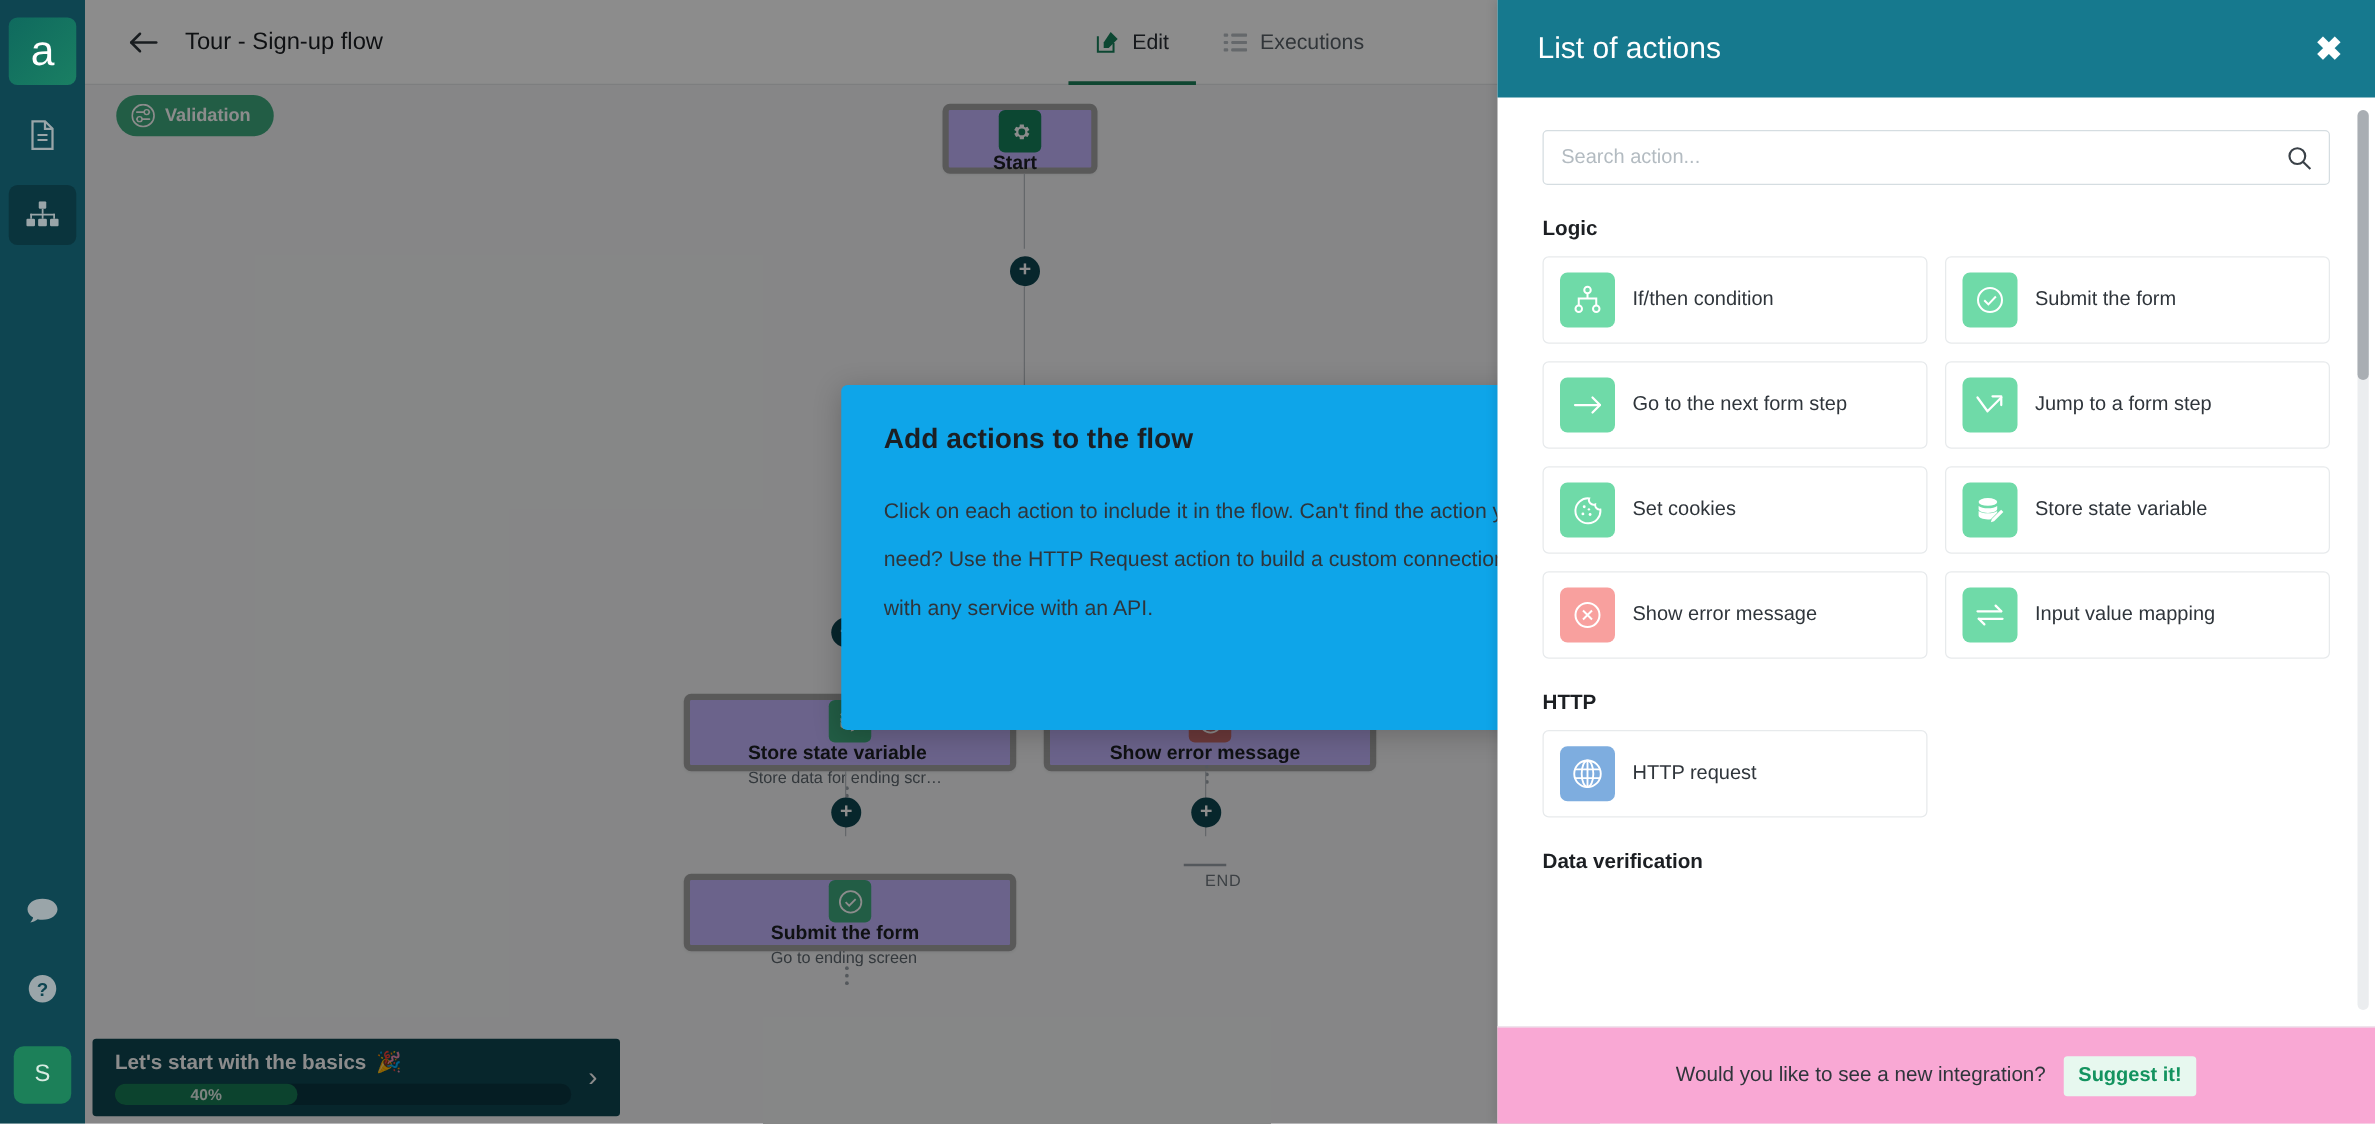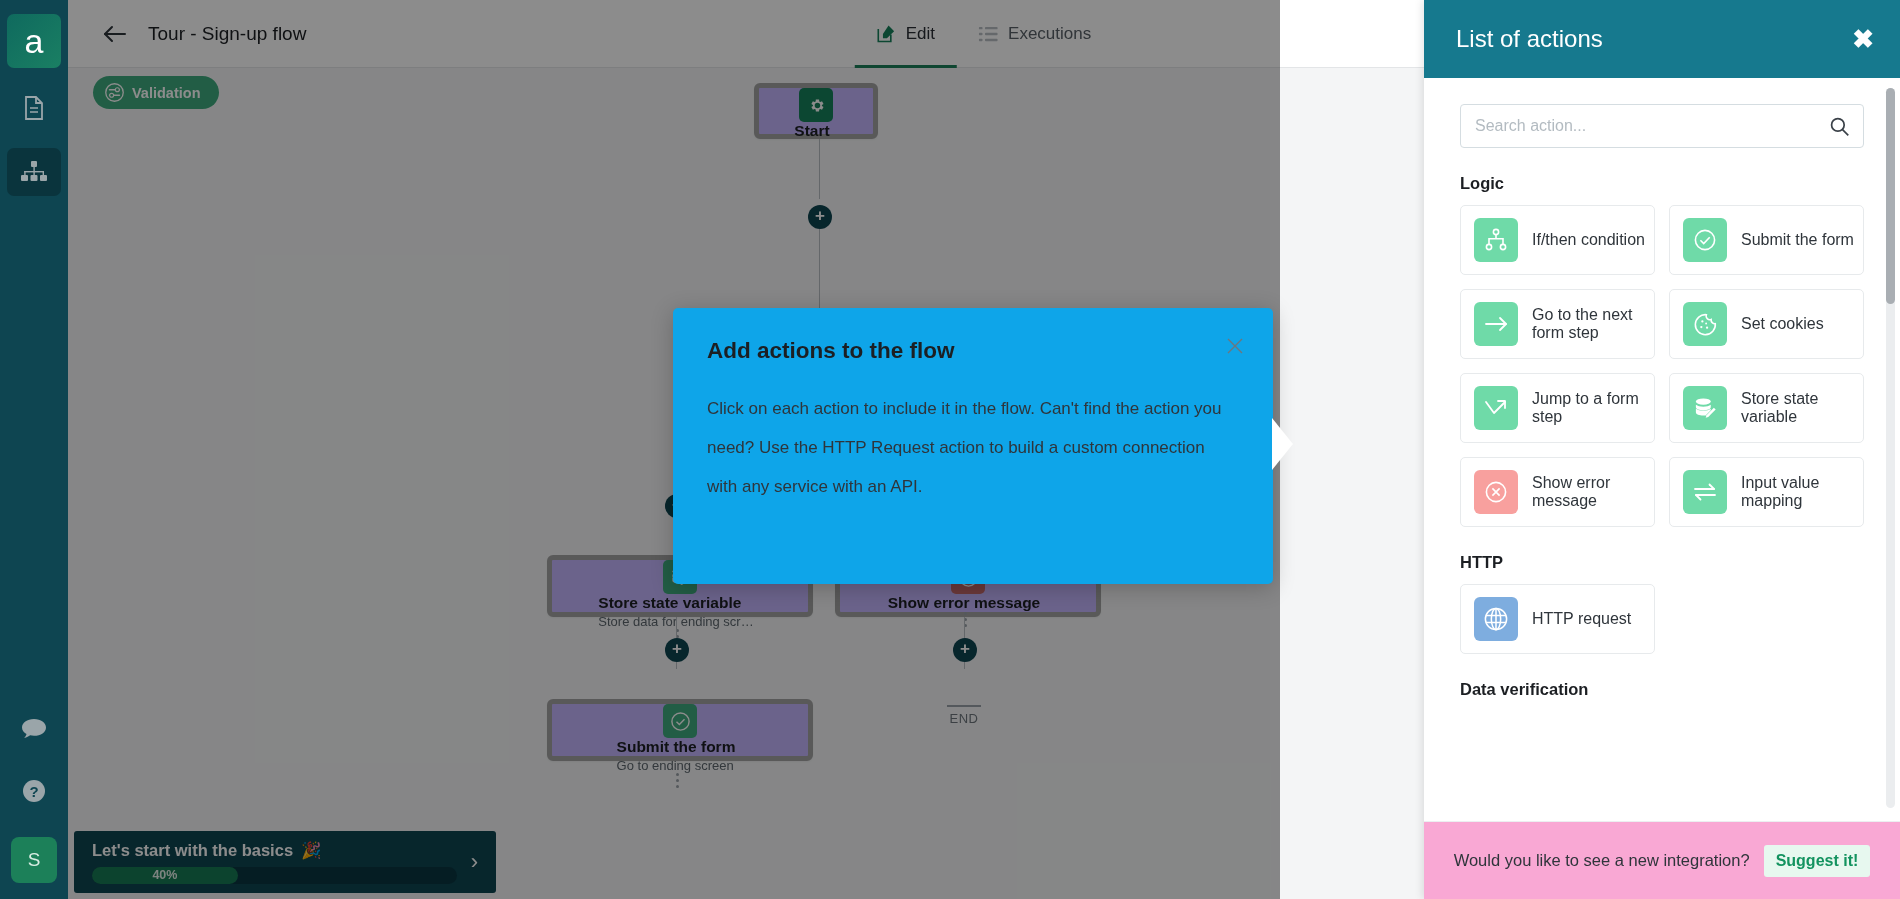--- a/index.html
+++ b/index.html
@@ -108,21 +108,21 @@
     position: absolute; width: 24px; height: 24px; border-radius: 50%;
     background: #0e4551; color: #fff; font-size: 17px; line-height: 22px;
     text-align: center; cursor: pointer; font-weight: bold;
   }
   .branch-lbl {
     position: absolute; color: #fff; font-size: 12.5px; font-weight: bold;
     border-radius: 3px; padding: 3px 7px;
   }
   .lbl-true { background: #3c8f6b; }
   .lbl-false { background: #b9676b; }
-  .end-cap { position: absolute; text-align: center; margin-top: 14px; }
+  .end-cap { position: absolute; text-align: right; }
   .end-cap .bar { width: 34px; height: 2px; background: #9aa1a8; margin: 0 auto 4px; }
   .end-cap .t { font-size: 13px; color: #6e767d; letter-spacing: .5px; }
 
   
   .progress-banner {
     position: absolute; left: 6px; bottom: 6px; width: 422px; height: 62px;
     background: #0e4551; border-radius: 3px;
     display: flex; align-items: center; padding: 0 18px; cursor: pointer;
     z-index: 20;
   }
@@ -167,21 +167,21 @@
   .foot-right { margin-left: auto; display: flex; align-items: center; gap: 22px; }
   .btn-back { background: none; border: none; font-size: 16px; color: #2f353b; text-decoration: underline; cursor: pointer; font-family: inherit; }
   .btn-next {
     background: #1fc28a; color: #ffffff; border: none; border-radius: 4px;
     padding: 0 26px; height: 38px; font-size: 16px; font-weight: bold; cursor: pointer;
     font-family: inherit;
   }
 
   
   .panel {
-    position: absolute; right: 0; top: 0; width: 476px; height: 899px;
+    position: absolute; right: 0; top: 0; width: 702px; height: 899px;
     background: #ffffff; z-index: 70; display: flex; flex-direction: column;
     box-shadow: -2px 0 8px rgba(0,0,0,.10);
   }
   .panel-head {
     height: 78px; background: #16798e; color: #ffffff;
     display: flex; align-items: center; padding: 0 26px 0 32px; flex: 0 0 auto;
   }
   .panel-title { font-size: 24px; }
   .panel-close { margin-left: auto; font-size: 26px; cursor: pointer; line-height: 1; font-weight: bold; }
   .panel-body { flex: 1 1 auto; overflow: hidden; position: relative; padding: 0 36px 0 36px; }
@@ -517,41 +517,41 @@
                 <div class="card-ico bg-green">
                   <svg width="26" height="22" viewBox="0 0 26 22" fill="none" stroke="#fff" stroke-width="1.8" stroke-linecap="round" stroke-linejoin="round">
                     <path d="M3 11h20"></path>
                     <path d="M17 5l6 6-6 6"></path>
                   </svg>
                 </div>
                 <div class="card-label">Go to the next form step</div>
               </div>
               <div class="card">
                 <div class="card-ico bg-green">
+                  <svg width="26" height="24" viewBox="0 0 26 24" fill="none" stroke="#fff" stroke-width="1.8" stroke-linecap="round" stroke-linejoin="round">
+                    <path d="M3 6l8 11 11-11"></path>
+                    <path d="M15 5h7v7"></path>
+                  </svg>
+                </div>
+                <div class="card-label">Jump to a form step</div>
+              </div>
+              <div class="card">
+                <div class="card-ico bg-green">
                   <svg width="25" height="25" viewBox="0 0 24 24" fill="none" stroke="#fff" stroke-width="1.5">
                     <path d="M21.4 11.2a9.6 9.6 0 11-8.6-8.6 3.6 3.6 0 004.6 4.6 3.6 3.6 0 004 4z"></path>
                     <circle cx="9" cy="9" r="1.1" fill="#fff" stroke="none"></circle>
                     <circle cx="8" cy="14.5" r="1.1" fill="#fff" stroke="none"></circle>
                     <circle cx="13.5" cy="15" r="1.1" fill="#fff" stroke="none"></circle>
                     <circle cx="12.6" cy="11" r=".9" fill="#fff" stroke="none"></circle>
                   </svg>
                 </div>
                 <div class="card-label">Set cookies</div>
               </div>
               <div class="card">
                 <div class="card-ico bg-green">
-                  <svg width="26" height="24" viewBox="0 0 26 24" fill="none" stroke="#fff" stroke-width="1.8" stroke-linecap="round" stroke-linejoin="round">
-                    <path d="M3 6l8 11 11-11"></path>
-                    <path d="M15 5h7v7"></path>
-                  </svg>
-                </div>
-                <div class="card-label">Jump to a form step</div>
-              </div>
-              <div class="card">
-                <div class="card-ico bg-green">
                   <svg width="24" height="24" viewBox="0 0 20 20" fill="#fff">
                     <ellipse cx="8.6" cy="4.6" rx="6.2" ry="2.6"></ellipse>
                     <path d="M2.4 7.3v2.1c0 1.4 2.8 2.6 6.2 2.6s6.2-1.2 6.2-2.6V7.3c-1.3 1-3.6 1.6-6.2 1.6S3.7 8.3 2.4 7.3z"></path>
                     <path d="M2.4 11.6v2.1c0 1.4 2.8 2.6 6.2 2.6.7 0 1.3 0 1.9-.1l4.3-4.3v-1.3c-1.3 1-3.6 1.6-6.2 1.6s-4.9-.6-6.2-1.6z"></path>
                     <path d="M17.4 9.8l1.5 1.5-6.2 6.2-2.1.6.6-2.1z"></path>
                   </svg>
                 </div>
                 <div class="card-label">Store state variable</div>
               </div>
               <div class="card">

